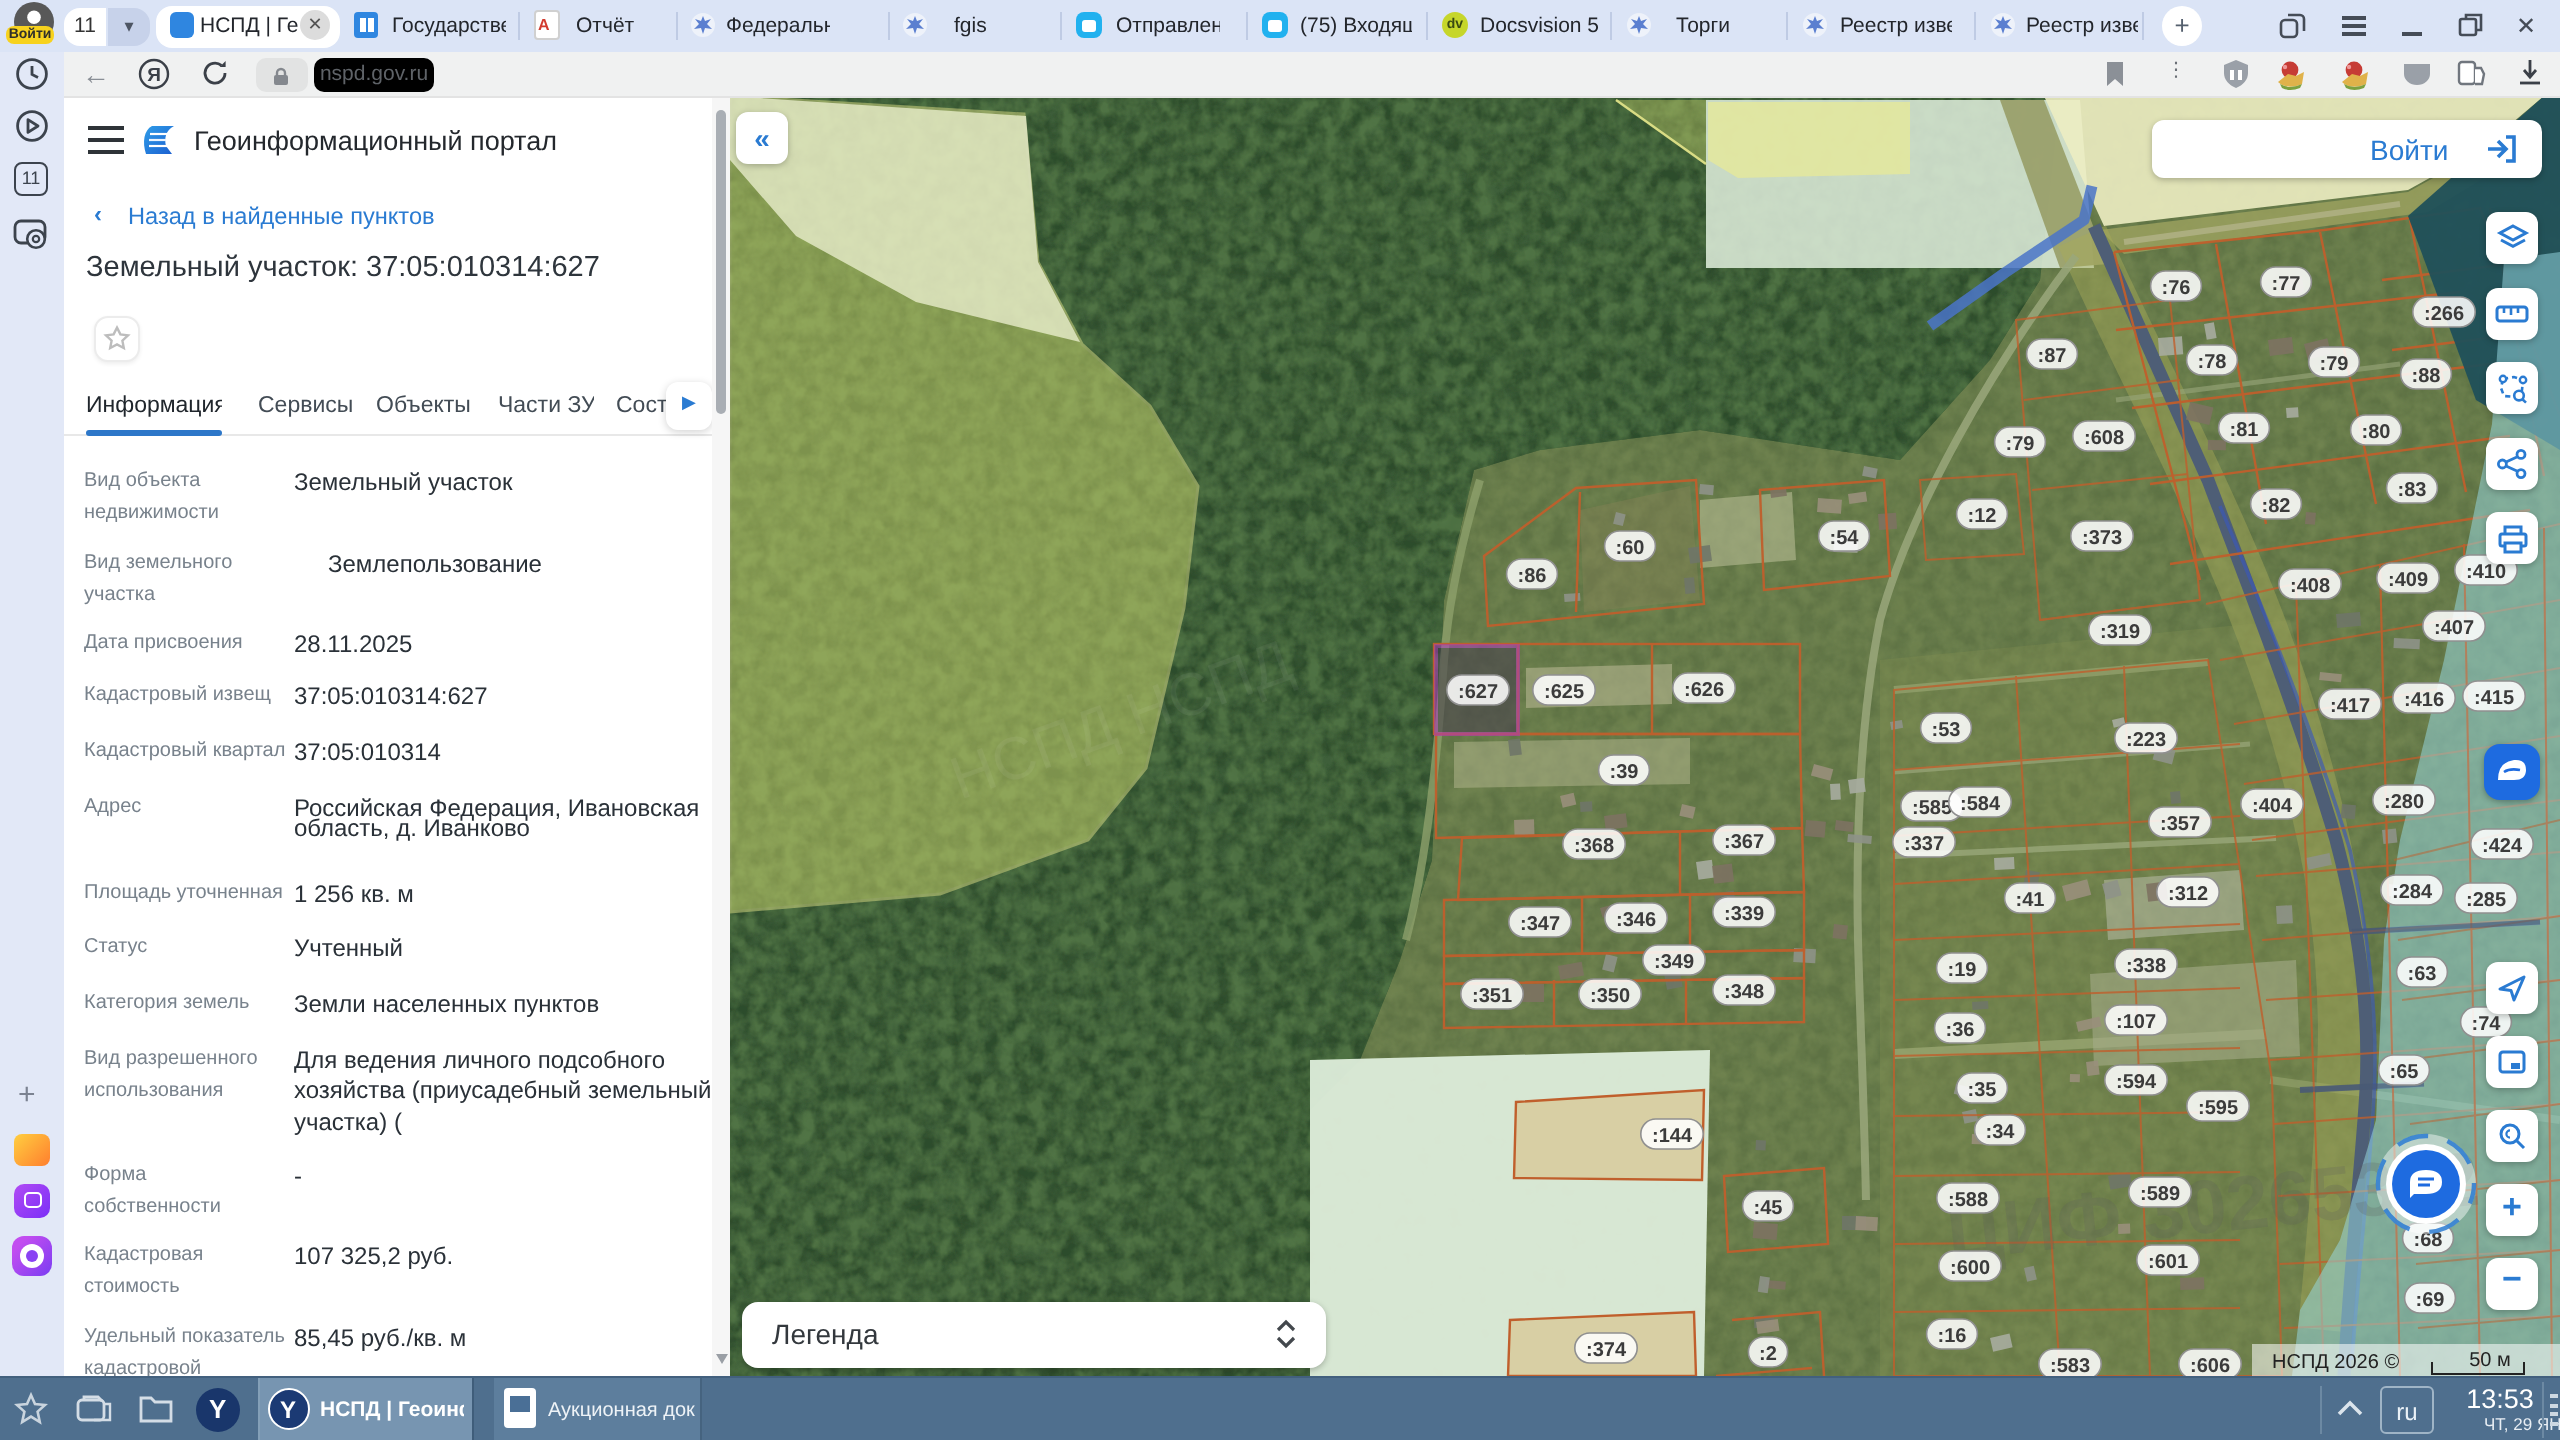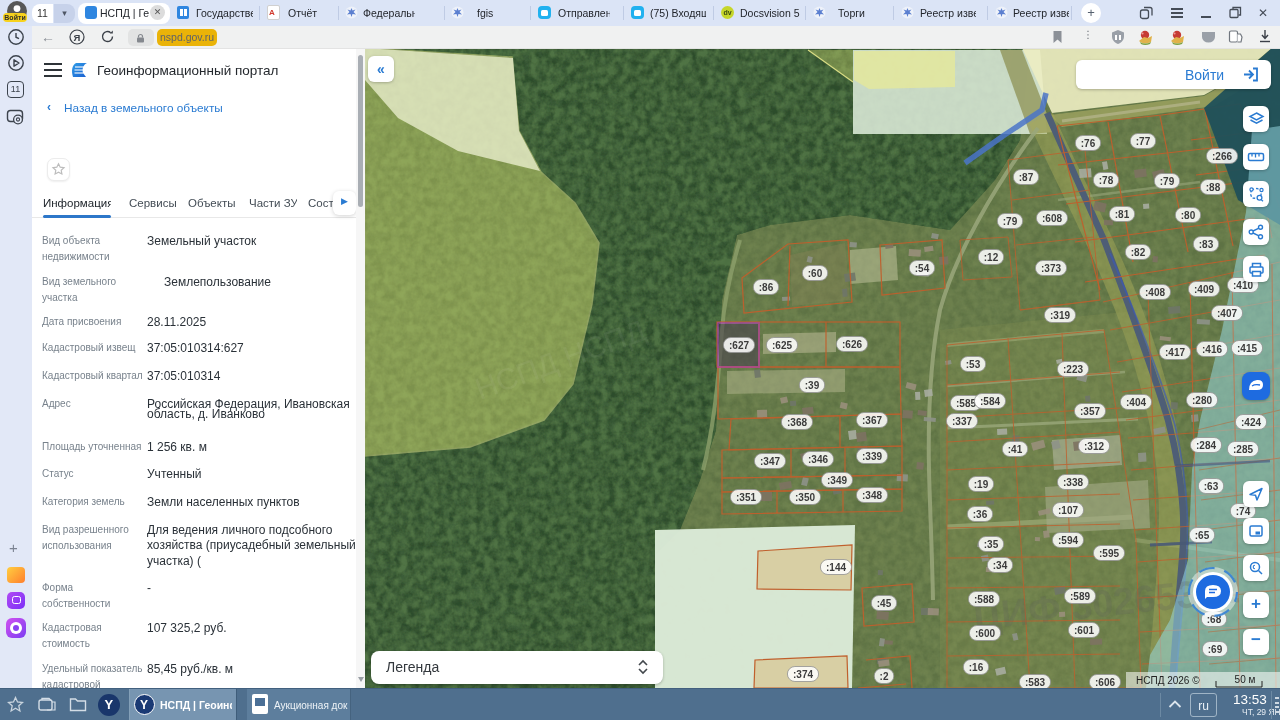--- a/index.html
+++ b/index.html
@@ -699,21 +699,21 @@
     </svg>
     <svg class="abs" style="left:100px;top:3px" width="15" height="15" viewBox="0 0 15 15">
       <path d="M12.5 7.5 a5 5 0 1 1 -1.8 -3.8" fill="none" stroke="#3b4048" stroke-width="1.4"></path>
       <path d="M12.8 1.5 v3 h-3z" fill="#3b4048"></path>
     </svg>
     <div class="abs" style="left:128px;top:3px;width:26px;height:17px;background:#e2e3e3;border-radius:5px"></div>
     <svg class="abs" style="left:135px;top:6.5px" width="11" height="11" viewBox="0 0 11 11">
       <rect x="2" y="4.5" width="7" height="5" rx="1" fill="#84888e"></rect>
       <path d="M3.5 4.5 v-1 a2 2 0 0 1 4 0 v1" fill="none" stroke="#84888e" stroke-width="1.2"></path>
     </svg>
-    <div class="abs" style="left:157px;top:3px;width:60px;height:17px;background:#eab308;border-radius:5px;font-size:10.5px;color:#5f6368;text-align:center;line-height:17px">nspd.gov.ru</div>
+    <div class="abs" style="left:157px;top:3px;width:60px;height:17px;background:#000000;border-radius:5px;font-size:10.5px;color:#5f6368;text-align:center;line-height:17px">nspd.gov.ru</div>
     <svg class="abs" style="left:1052px;top:4px" width="11" height="14" viewBox="0 0 11 14">
       <path d="M1.5 1 h8 v12 l-4-3.5 -4 3.5z" fill="#8b9097"></path>
     </svg>
     <div class="abs" style="left:1083px;top:3px;font-size:10px;color:#6a6f76;letter-spacing:0">⋮</div>
     <svg class="abs" style="left:1110px;top:3px" width="16" height="16" viewBox="0 0 16 16">
       <path d="M8 1 l6 2.5 v4 c0 3.5-2.5 6-6 7.5 C4.5 13.5 2 11 2 7.5 v-4z" fill="#9aa0a8"></path>
       <rect x="5" y="6" width="2" height="5" fill="#fff"></rect>
       <rect x="9" y="6" width="2" height="5" fill="#fff"></rect>
     </svg>
     <svg class="abs" style="left:1137px;top:3px" width="17" height="16" viewBox="0 0 17 16">
@@ -774,21 +774,22 @@
       <path d="M4.5 12 L13.5 12" stroke="#fff" stroke-width="1.1"></path>
       <defs>
         <linearGradient id="lg1" x1="0" y1="0" x2="1" y2="1">
           <stop offset="0" stop-color="#2f9de8"></stop>
           <stop offset="1" stop-color="#1b5fd0"></stop>
         </linearGradient>
       </defs>
     </svg>
     <div class="abs" style="left:65px;top:14px;font-size:13.5px;color:#24282d">Геоинформационный портал</div>
     <div class="abs" style="left:15px;top:51px;font-size:12px;color:#2a7bd2;font-weight:600">‹</div>
-    <div class="abs" style="left:32px;top:52px;font-size:11.8px;color:#2a7bd2">Назад в земельного объекты</div>
+    <div class="abs" style="left:32px;top:52px;font-size:11.8px;color:#2a7bd2">Назад в найденные пунктов</div>
+    <div class="abs" style="left:11px;top:77px;font-size:14.5px;color:#2e353c">Земельный участок: 37:05:010314:627</div>
     <div class="abs" style="left:15px;top:109px;width:23px;height:23px;background:#fff;border:1px solid #ececec;border-radius:7px;box-shadow:0 1px 2px rgba(0,0,0,0.07)"></div>
     <svg class="abs" style="left:19px;top:113px" width="15" height="15" viewBox="0 0 15 15">
       <path d="M7.5 1.8 L9.2 5.2 L13 5.7 L10.2 8.3 L10.9 12 L7.5 10.2 L4.1 12 L4.8 8.3 L2 5.7 L5.8 5.2 Z" fill="none" stroke="#bdbdbd" stroke-width="1.2"></path>
     </svg>
     <div class="abs" style="left:11px;top:148px;font-size:11.5px;color:#20262c;white-space:nowrap;width:68px;overflow:hidden">Информация</div>
     <div class="abs" style="left:97px;top:148px;font-size:11.5px;color:#434c55;white-space:nowrap;width:47px;overflow:hidden">Сервисы</div>
     <div class="abs" style="left:156px;top:148px;font-size:11.5px;color:#434c55;white-space:nowrap;width:50px;overflow:hidden">Объекты</div>
     <div class="abs" style="left:217px;top:148px;font-size:11.5px;color:#434c55;white-space:nowrap;width:48px;overflow:hidden">Части ЗУ</div>
     <div class="abs" style="left:276px;top:148px;font-size:11.5px;color:#434c55;white-space:nowrap;width:33px;overflow:hidden">Соста</div>
     <div class="abs" style="left:322px;top:148px;font-size:11.5px;color:#434c55">Г</div>

